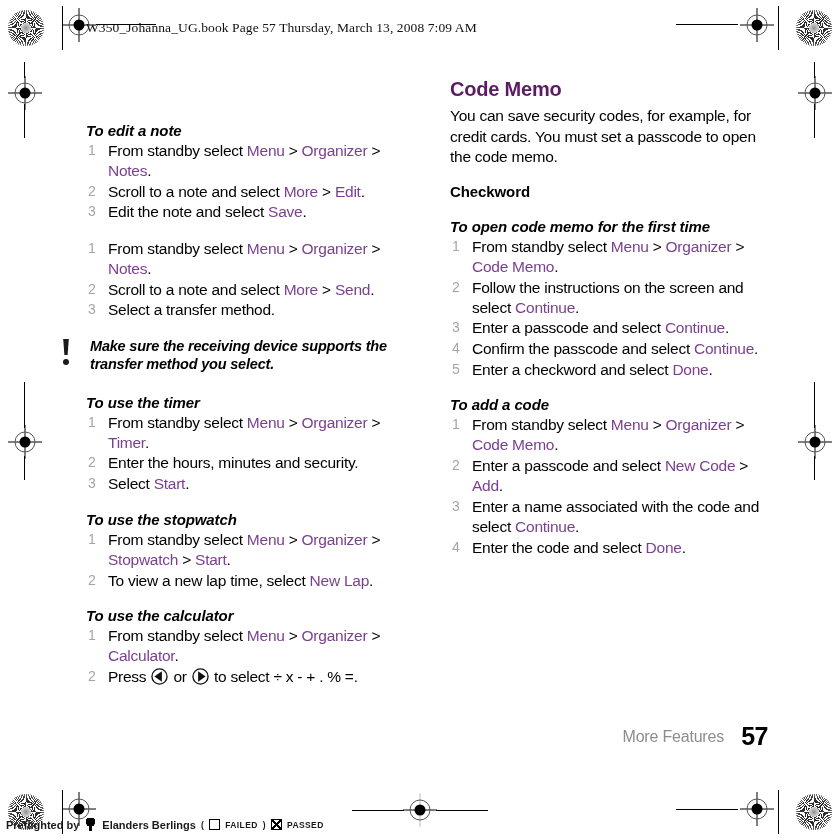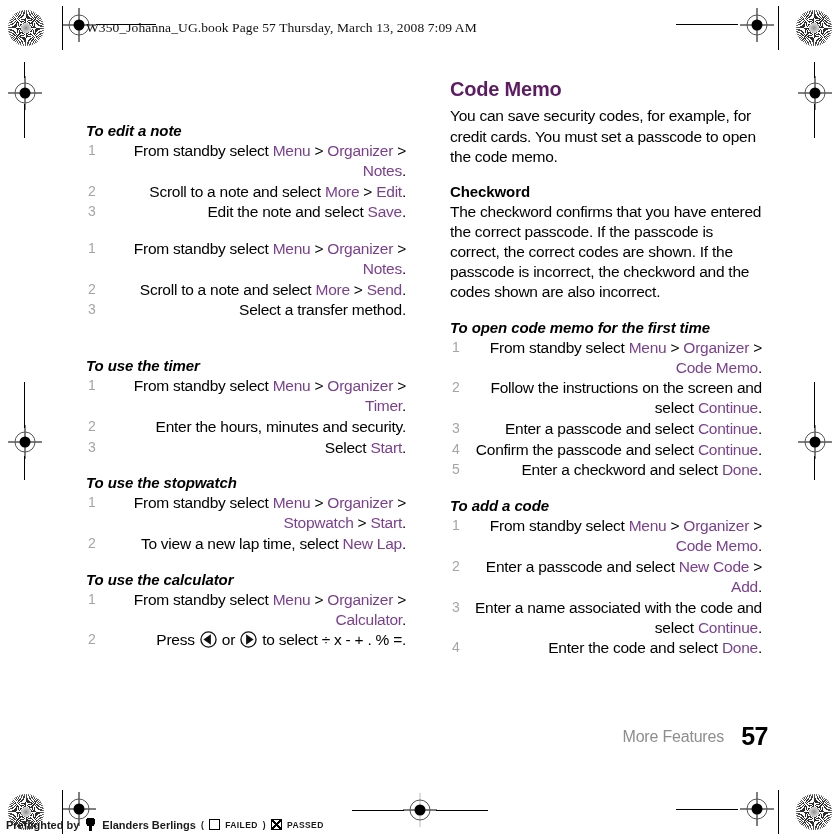--- a/index.html
+++ b/index.html
@@ -96,21 +96,20 @@
     counter-reset: stepc;
   }
   ol.steps > li {
     position: relative;
     counter-increment: stepc;
     padding-left: 22px;
     font-size: 15.5px;
     line-height: 1.30;
     letter-spacing: -0.25px;
     margin-bottom: 0.5px;
-    text-align: right;
   }
   ol.steps > li::before {
     content: counter(stepc);
     position: absolute;
     left: 2px; top: 0;
     color: #a5a5a5;
     font-size: 14px;
     font-weight: normal;
   }
   .lk { color: #7b3f8f; }
@@ -304,20 +303,27 @@
     <div class="gap-md"></div>
 
     <ol class="steps">
       <li>From standby select <span class="lk">Menu</span> &gt; <span class="lk">Organizer</span> &gt; <span class="lk">Notes</span>.</li>
       <li>Scroll to a note and select <span class="lk">More</span> &gt; <span class="lk">Send</span>.</li>
       <li>Select a transfer method.</li>
     </ol>
 
     <div class="gap-md"></div>
 
+    <div class="tip">
+      <svg class="tip-icon" viewBox="0 0 12 30">
+        <path d="M3.2 1 C3.2 1 8.8 1 8.8 1 L7.6 17 L4.4 17 Z" fill="#1a1a1a"></path>
+        <circle cx="6" cy="24" r="3" fill="#1a1a1a"></circle>
+      </svg>
+      <span>Make sure the receiving device supports the transfer method you select.</span>
+    </div>
 
     <div class="gap-lg"></div>
 
 
     <h3 class="h3">To use the timer</h3>
     <ol class="steps">
       <li>From standby select <span class="lk">Menu</span> &gt; <span class="lk">Organizer</span> &gt; <span class="lk">Timer</span>.</li>
       <li>Enter the hours, minutes and security.</li>
       <li>Select <span class="lk">Start</span>.</li>
     </ol>
@@ -347,21 +353,20 @@
   </div>
 
   <div class="col col-right">
 
     <h1 class="h1">Code Memo</h1>
     <p class="para">You can save security codes, for example, for credit cards. You must set a passcode to open the code memo.</p>
 
     <div class="gap-md"></div>
 
     <h3 class="h3 upright">Checkword</h3>
-    <p class="para">The checkword confirms that you have entered the correct passcode. If the passcode is correct, the correct codes are shown. If the passcode is incorrect, the checkword and the codes shown are also incorrect.</p>
 
     <div class="gap-md"></div>
 
     <h3 class="h3">To open code memo for the first time</h3>
     <ol class="steps">
       <li>From standby select <span class="lk">Menu</span> &gt; <span class="lk">Organizer</span> &gt; <span class="lk">Code Memo</span>.</li>
       <li>Follow the instructions on the screen and select <span class="lk">Continue</span>.</li>
       <li>Enter a passcode and select <span class="lk">Continue</span>.</li>
       <li>Confirm the passcode and select <span class="lk">Continue</span>.</li>
       <li>Enter a checkword and select <span class="lk">Done</span>.</li>

